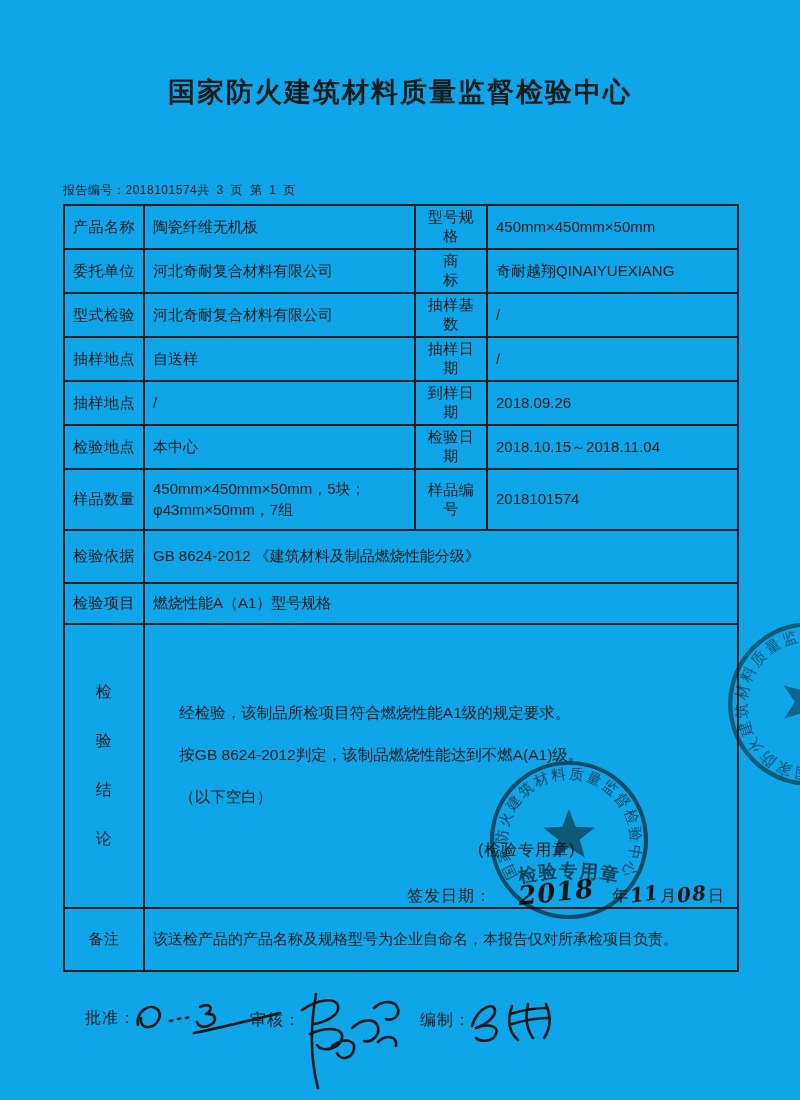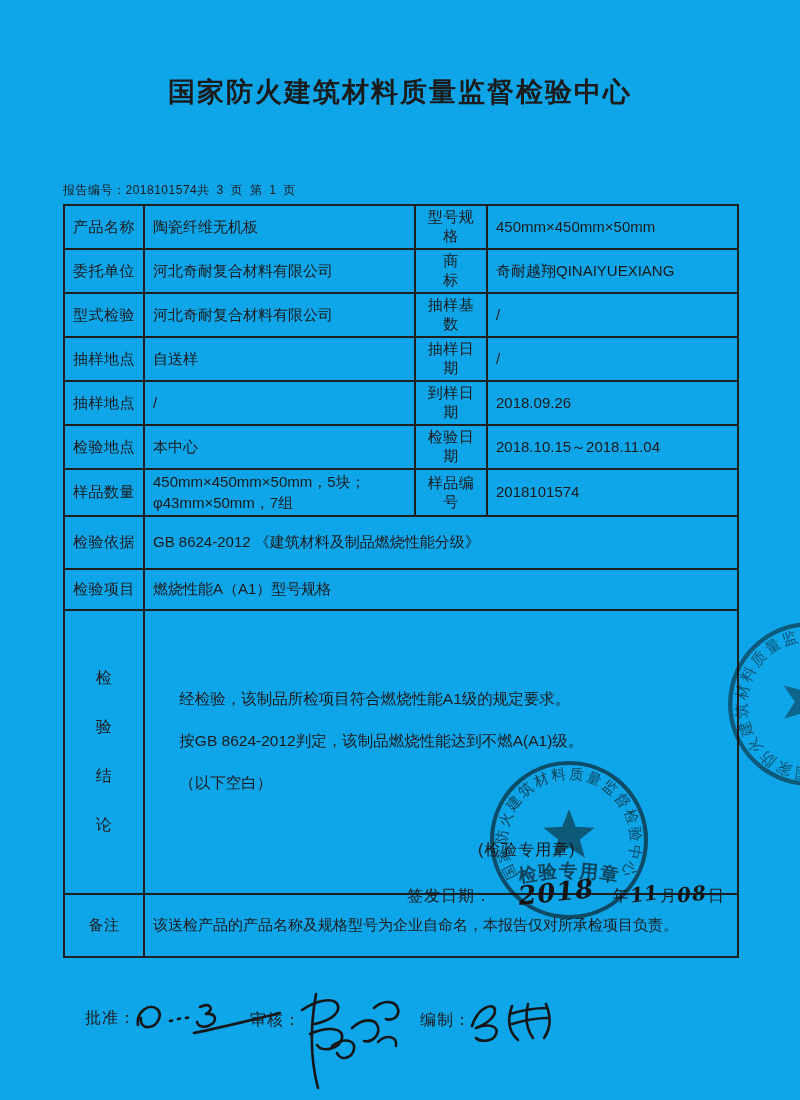--- a/index.html
+++ b/index.html
@@ -29,21 +29,21 @@
     position:absolute; top:204px; left:63px; width:674px;
     border-collapse:collapse; table-layout:fixed; font-size:15px;
   }
   table.report td {
     border:2px solid #1f1f1f; padding:2px 8px; vertical-align:middle;
     overflow:hidden;
   }
   td.lbl { text-align:center; padding:2px 1px; letter-spacing:0.5px; }
   td.val { text-align:left; line-height:1.35; }
   tr.h38{height:38px} tr.h39{height:39px} tr.h40{height:40px} tr.h41{height:41px}
-  tr.h35{height:35px} tr.h47{height:47px} tr.h67{height:53px} tr.h284{height:284px}
+  tr.h35{height:35px} tr.h47{height:61px} tr.h67{height:53px} tr.h284{height:284px}
   tr.h63{height:63px}
   td.concl-lbl { vertical-align:middle; }
   .vstack { display:flex; flex-direction:column; align-items:center;
             justify-content:center; gap:28px; font-size:16px; }
   td.concl-val { vertical-align:top; padding:20px 10px 0 12px; }
   p.cline { margin:0 0 21px 0; text-indent:1.7em; font-size:15.5px; }
   
   .stamp-note {
     position:absolute; top:840px; left:478px; font-size:16px;
     letter-spacing:1px; z-index:3;

